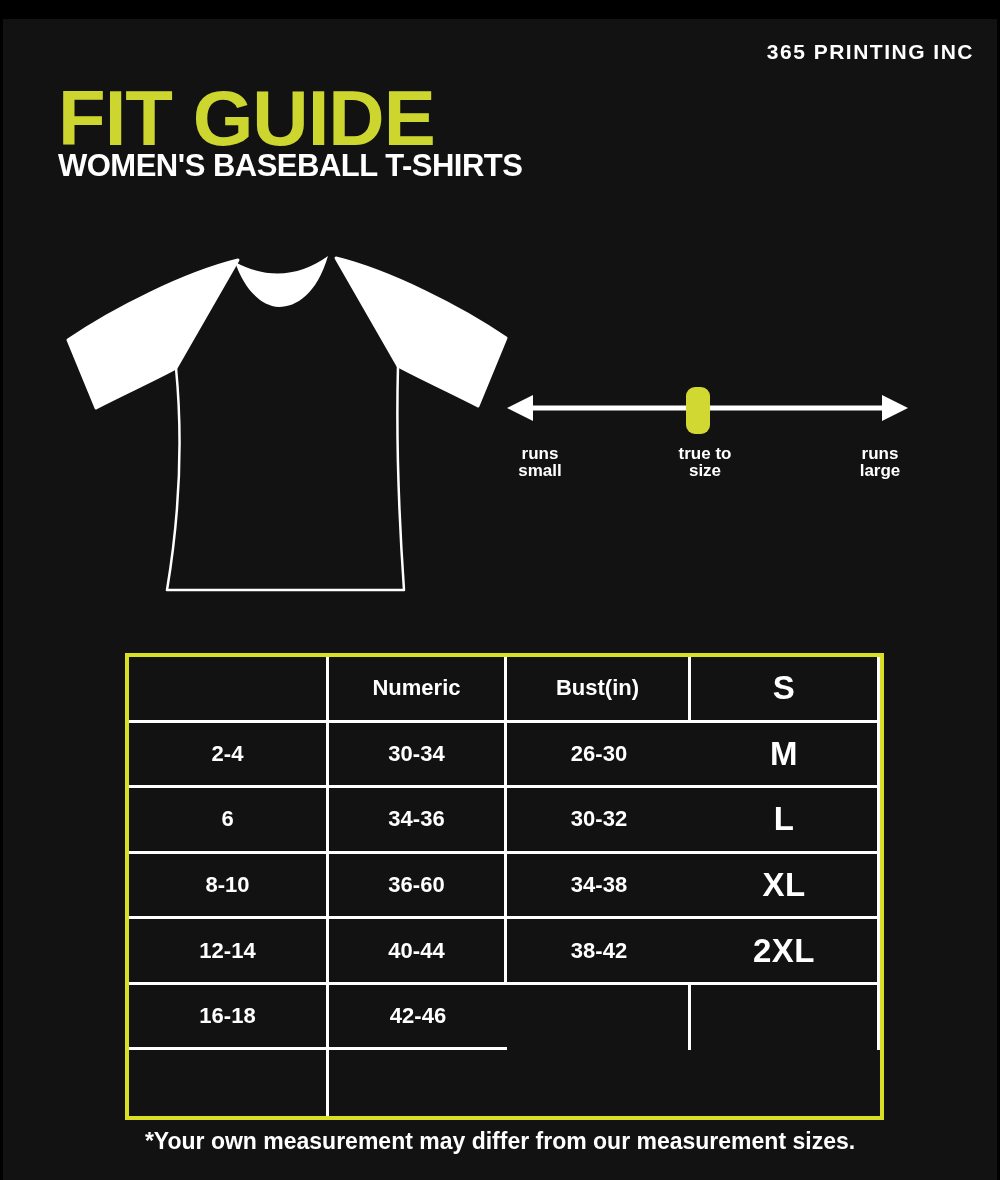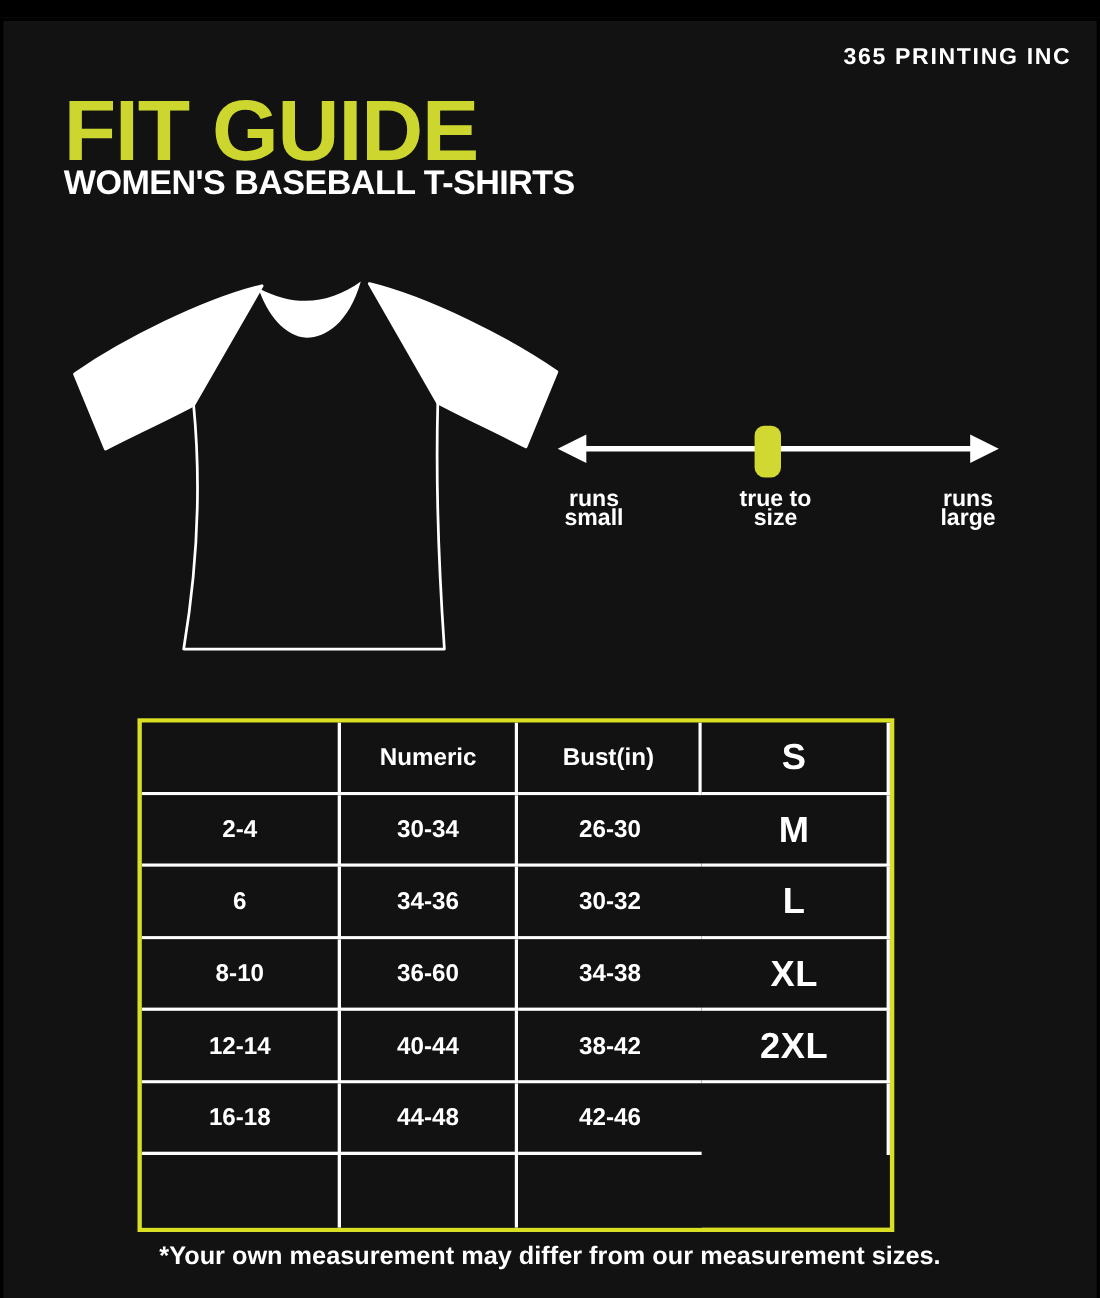--- a/index.html
+++ b/index.html
@@ -21,28 +21,28 @@
     position:absolute;left:58px;top:133px;color:#fff;font-size:31px;font-weight:800;
     line-height:34px;letter-spacing:-0.5px;white-space:nowrap;
   }
   .tshirt-svg{position:absolute;left:55px;top:220px;}
   .fit-scale-arrow{position:absolute;left:505px;top:374px;}
   .fit-marker{
     position:absolute;left:686px;top:371px;width:24px;height:47px;border-radius:9px;
     background:#d2d832;
   }
   .scale-label{
-    position:absolute;top:429px;color:#fff;font-size:21px;font-weight:700;line-height:17px;
+    position:absolute;top:429px;color:#fff;font-size:17px;font-weight:700;line-height:17px;
     text-align:center;
   }
   .scale-label.left{left:500px;width:80px;}
   .scale-label.center{left:645px;width:120px;}
   .scale-label.right{left:835px;width:90px;}
   .size-table{
-    position:absolute;left:125px;top:637px;width:688px;height:467px;box-sizing:border-box;
+    position:absolute;left:125px;top:637px;width:759px;height:467px;box-sizing:border-box;
     border:4px solid #d9e024;display:grid;
     grid-template-columns:200fr 178fr 184fr 189fr;
     grid-template-rows:repeat(7,1fr);
   }
   .tcell{
     display:flex;align-items:center;justify-content:center;color:#fff;font-weight:700;
     font-size:22px;border-right:3px solid #fff;border-bottom:3px solid #fff;
     background:#121212;white-space:nowrap;
   }
   .tcell.rend{border-right:none;}
@@ -115,21 +115,20 @@
     <div class="tcell">36-60</div>
     <div class="tcell rend">34-38</div>
 
     <div class="tcell size-cell">XL</div>
     <div class="tcell">12-14</div>
     <div class="tcell">40-44</div>
     <div class="tcell rend">38-42</div>
 
     <div class="tcell size-cell">2XL</div>
     <div class="tcell">16-18</div>
-    <div class="tcell">44-48</div>
     <div class="tcell rend">42-46</div>
 
     <div class="tcell size-cell bend"></div>
     <div class="tcell bend"></div>
     <div class="tcell bend"></div>
     <div class="tcell rend bend"></div>
   </div>
 
   <div class="footnote">*Your own measurement may differ from our measurement sizes.</div>
 

